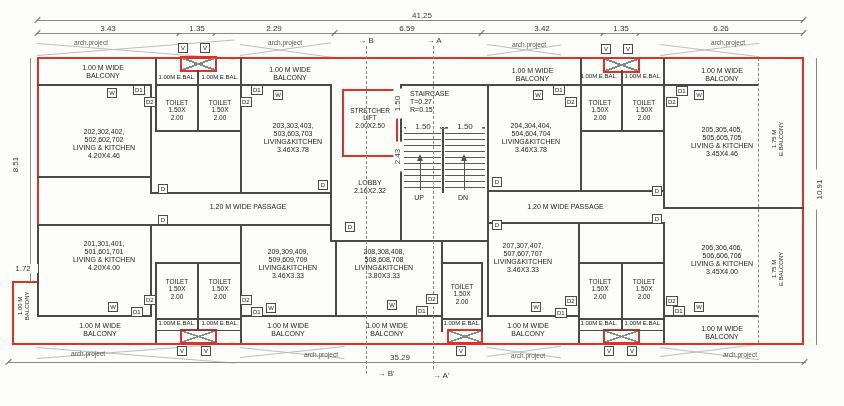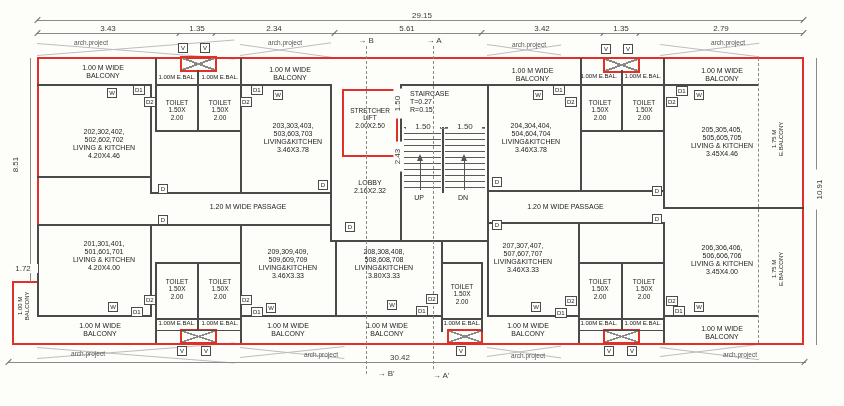--- a/index.html
+++ b/index.html
@@ -30,40 +30,40 @@
   .tri { position: absolute; width: 0; height: 0; border-left: 3px solid transparent;
          border-right: 3px solid transparent; border-bottom: 7px solid #555; }
   .tick { position: absolute; width: 1px; height: 8px; background: #666; transform: rotate(45deg); }
 </style>
 </head>
 <body>
 
 <div class="plan">
 
   <div class="dimline" style="left:37px;top:20px;width:766px;height:1px"></div>
-  <div class="t dimtxt" style="left:392px;top:11px;width:60px">29.15</div>
+  <div class="t dimtxt" style="left:392px;top:11px;width:60px">41.25</div>
   <div class="tick" style="left:37px;top:16px"></div>
   <div class="tick" style="left:803px;top:16px"></div>
 
   <div class="dimline" style="left:37px;top:33px;width:766px;height:1px"></div>
   <div class="tick" style="left:37px;top:29px"></div>
   <div class="tick" style="left:179px;top:29px"></div>
   <div class="tick" style="left:215px;top:29px"></div>
   <div class="tick" style="left:334px;top:29px"></div>
   <div class="tick" style="left:481px;top:29px"></div>
   <div class="tick" style="left:603px;top:29px"></div>
   <div class="tick" style="left:639px;top:29px"></div>
   <div class="tick" style="left:803px;top:29px"></div>
   <div class="t dimtxt" style="left:78px;top:24px;width:60px">3.43</div>
   <div class="t dimtxt" style="left:167px;top:24px;width:60px">1.35</div>
-  <div class="t dimtxt" style="left:244px;top:24px;width:60px">2.34</div>
-  <div class="t dimtxt" style="left:377px;top:24px;width:60px">5.61</div>
+  <div class="t dimtxt" style="left:244px;top:24px;width:60px">2.29</div>
+  <div class="t dimtxt" style="left:377px;top:24px;width:60px">6.59</div>
   <div class="t dimtxt" style="left:512px;top:24px;width:60px">3.42</div>
   <div class="t dimtxt" style="left:591px;top:24px;width:60px">1.35</div>
-  <div class="t dimtxt" style="left:691px;top:24px;width:60px">2.79</div>
+  <div class="t dimtxt" style="left:691px;top:24px;width:60px">6.26</div>
 
   <div class="diag" style="left:37px;top:55px;width:198px;transform:rotate(-4.5deg)"></div>
   <div class="diag" style="left:37px;top:43px;width:198px;transform:rotate(4.5deg)"></div>
   <div class="diag" style="left:240px;top:55px;width:92px;transform:rotate(-8deg)"></div>
   <div class="diag" style="left:240px;top:44px;width:92px;transform:rotate(8deg)"></div>
   <div class="diag" style="left:487px;top:55px;width:75px;transform:rotate(-8deg)"></div>
   <div class="diag" style="left:487px;top:44px;width:75px;transform:rotate(8deg)"></div>
   <div class="diag" style="left:660px;top:55px;width:100px;transform:rotate(-7deg)"></div>
   <div class="diag" style="left:660px;top:44px;width:100px;transform:rotate(7deg)"></div>
   <div class="diag" style="left:37px;top:347px;width:198px;transform:rotate(4.5deg)"></div>
@@ -291,21 +291,21 @@
   <div class="t" style="left:478px;top:203px;width:175px">1.20 M WIDE PASSAGE</div>
 
   <div class="dimline" style="left:30px;top:58px;width:1px;height:224px"></div>
   <div class="t dimtxt rot" style="left:-4px;top:160px;width:40px">8.51</div>
   <div class="t dimtxt" style="left:8px;top:264px;width:30px">1.72</div>
   <div class="dimline" style="left:816px;top:58px;width:1px;height:287px"></div>
   <div class="t dimtxt rot" style="left:800px;top:185px;width:40px">10.91</div>
   <div class="dimline" style="left:8px;top:362px;width:798px;height:1px"></div>
   <div class="tick" style="left:8px;top:358px"></div>
   <div class="tick" style="left:804px;top:358px"></div>
-  <div class="t dimtxt" style="left:370px;top:353px;width:60px">30.42</div>
+  <div class="t dimtxt" style="left:370px;top:353px;width:60px">35.29</div>
 
   <div class="mk" style="left:107px;top:88px">W</div>
   <div class="mk" style="left:273px;top:90px">W</div>
   <div class="mk" style="left:533px;top:90px">W</div>
   <div class="mk" style="left:694px;top:90px">W</div>
   <div class="mk" style="left:108px;top:302px">W</div>
   <div class="mk" style="left:266px;top:303px">W</div>
   <div class="mk" style="left:387px;top:300px">W</div>
   <div class="mk" style="left:531px;top:302px">W</div>
   <div class="mk" style="left:694px;top:302px">W</div>

